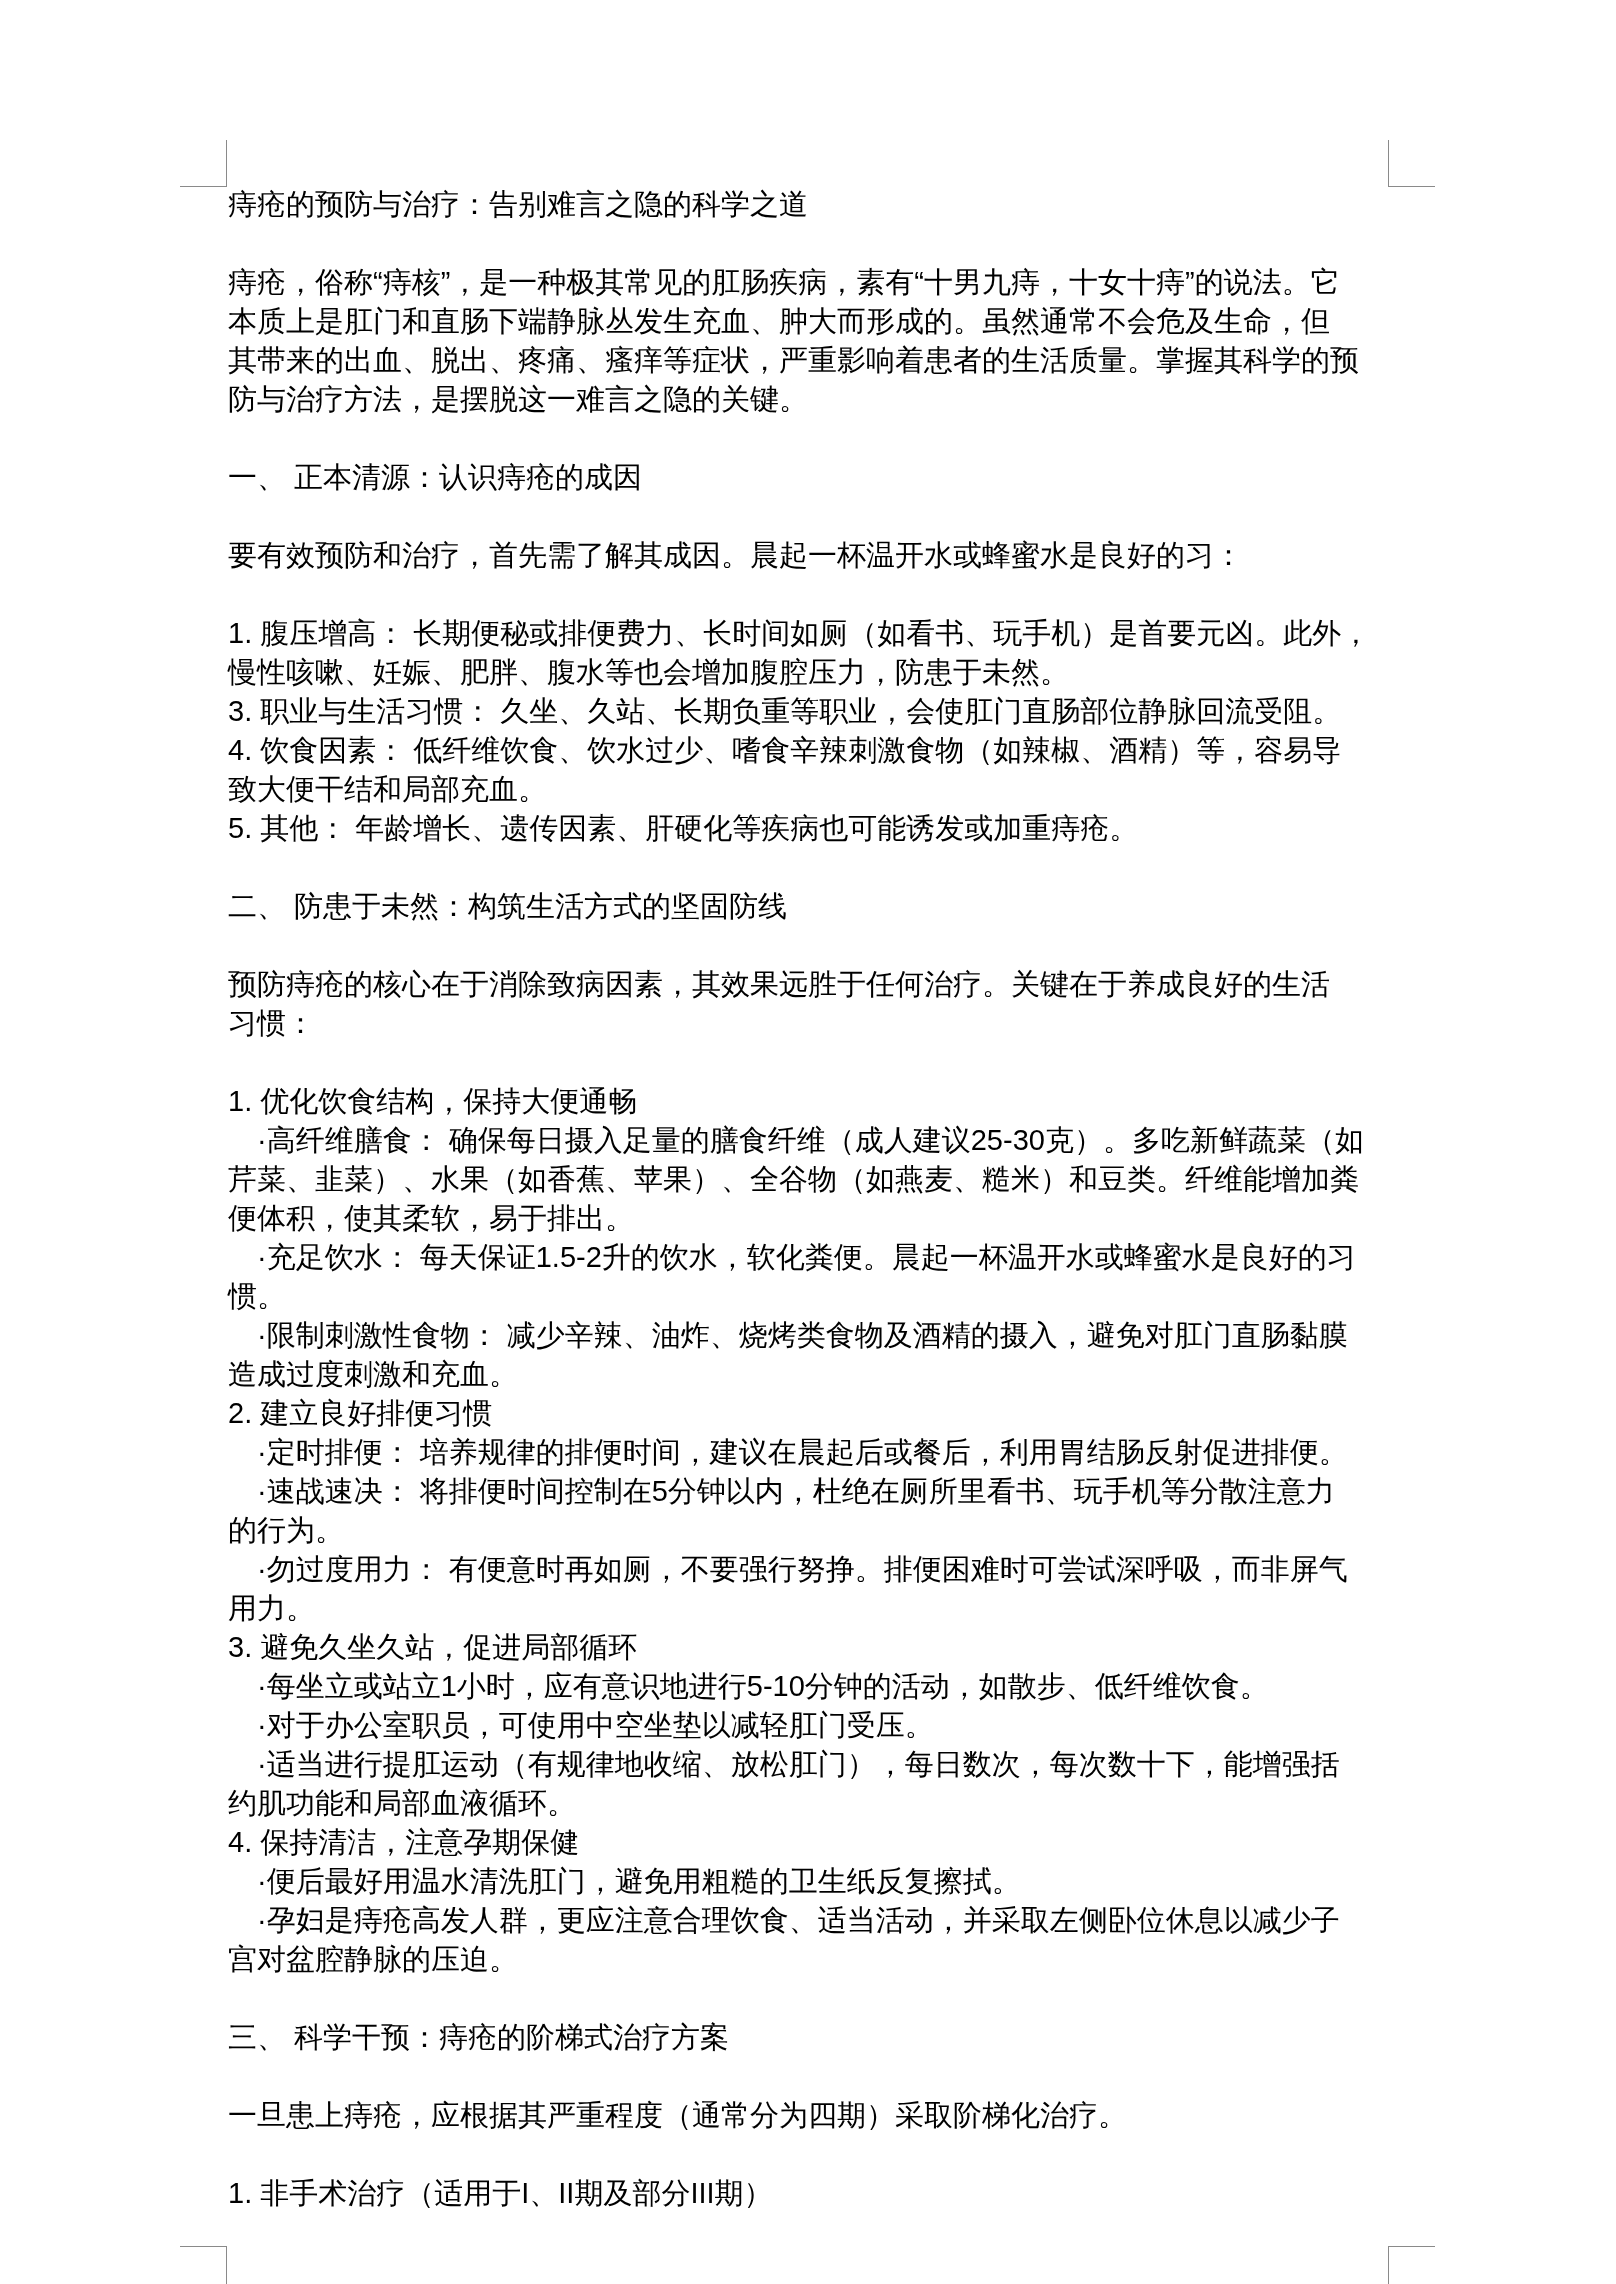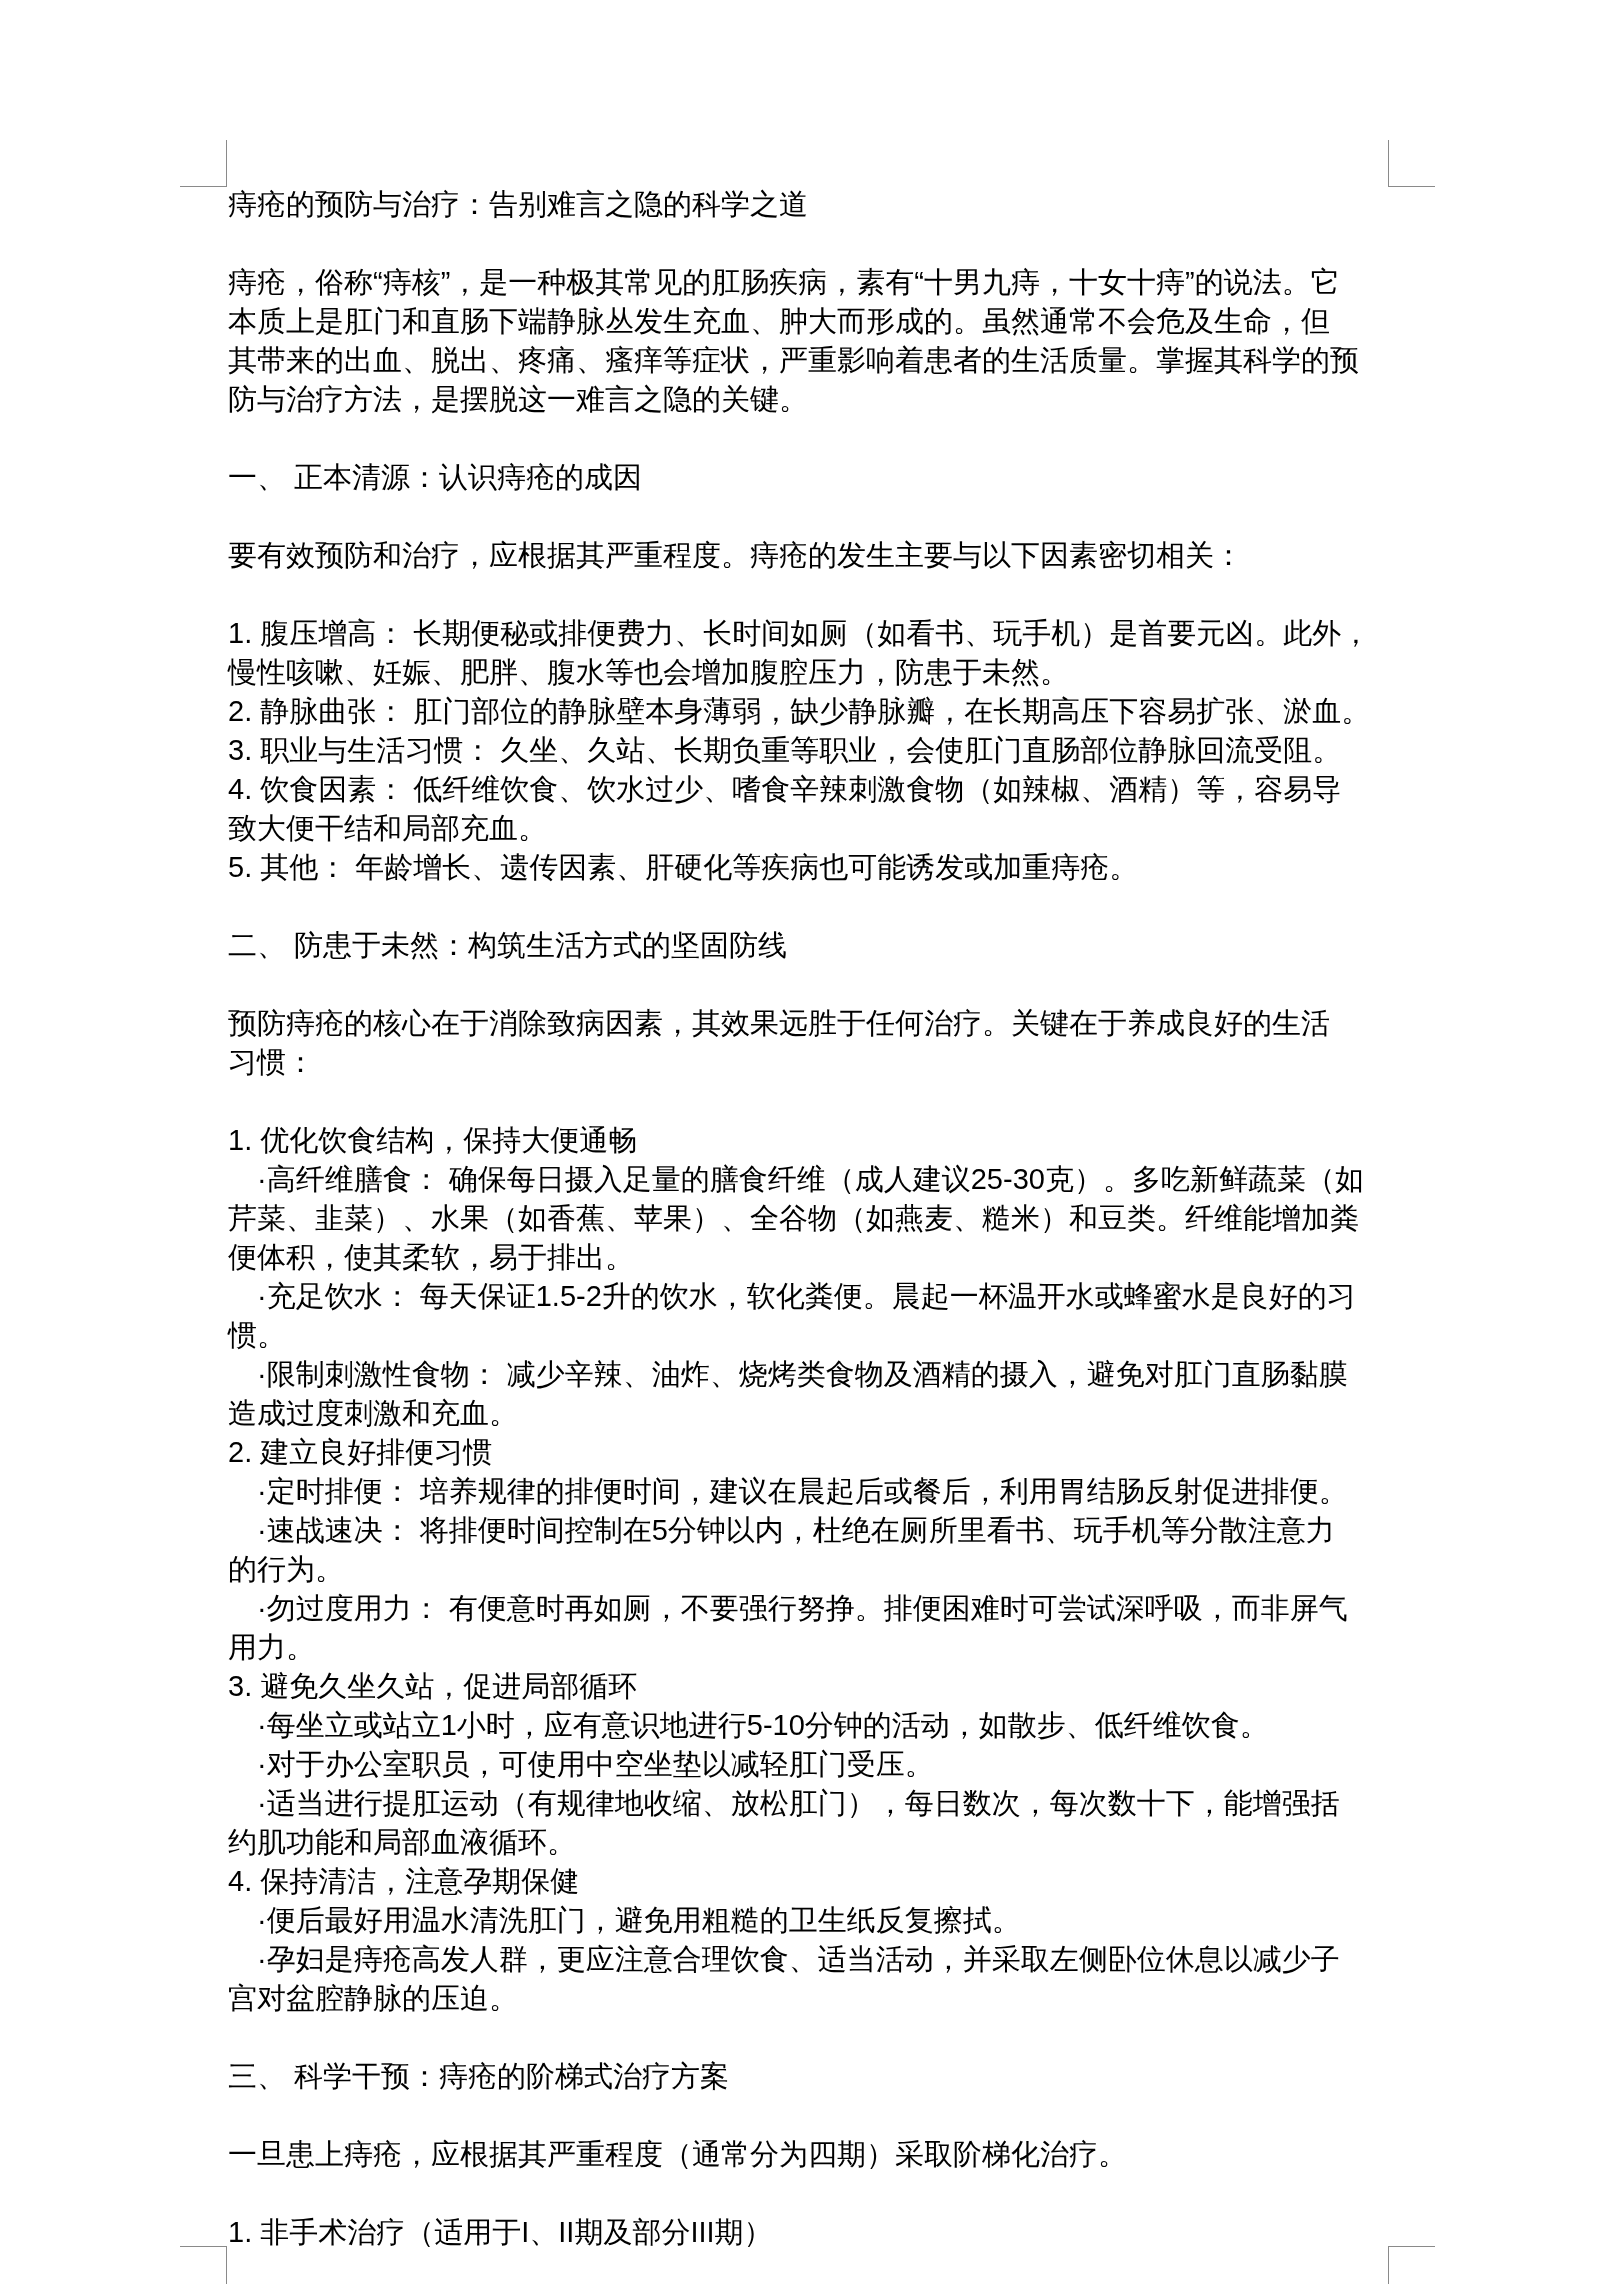--- a/index.html
+++ b/index.html
@@ -55,25 +55,24 @@
   <div class="text-block" id="text-container">
       <div class="text-line">痔疮的预防与治疗：告别难言之隐的科学之道</div>
       <div class="text-line">&nbsp;</div>
       <div class="text-line">痔疮，俗称“痔核”，是一种极其常见的肛肠疾病，素有“十男九痔，十女十痔”的说法。它</div>
       <div class="text-line">本质上是肛门和直肠下端静脉丛发生充血、肿大而形成的。虽然通常不会危及生命，但</div>
       <div class="text-line">其带来的出血、脱出、疼痛、瘙痒等症状，严重影响着患者的生活质量。掌握其科学的预</div>
       <div class="text-line">防与治疗方法，是摆脱这一难言之隐的关键。</div>
       <div class="text-line">&nbsp;</div>
       <div class="text-line">一、 正本清源：认识痔疮的成因</div>
       <div class="text-line">&nbsp;</div>
-      <div class="text-line">要有效预防和治疗，应根据其严重程度。痔疮的发生主要与以下因素密切相关：</div>
+      <div class="text-line">要有效预防和治疗，首先需了解其成因。晨起一杯温开水或蜂蜜水是良好的习：</div>
       <div class="text-line">&nbsp;</div>
       <div class="text-line">1. 腹压增高： 长期便秘或排便费力、长时间如厕（如看书、玩手机）是首要元凶。此外，</div>
       <div class="text-line">慢性咳嗽、妊娠、肥胖、腹水等也会增加腹腔压力，防患于未然。</div>
-      <div class="text-line">2. 静脉曲张： 肛门部位的静脉壁本身薄弱，缺少静脉瓣，在长期高压下容易扩张、淤血。</div>
       <div class="text-line">3. 职业与生活习惯： 久坐、久站、长期负重等职业，会使肛门直肠部位静脉回流受阻。</div>
       <div class="text-line">4. 饮食因素： 低纤维饮食、饮水过少、嗜食辛辣刺激食物（如辣椒、酒精）等，容易导</div>
       <div class="text-line">致大便干结和局部充血。</div>
       <div class="text-line">5. 其他： 年龄增长、遗传因素、肝硬化等疾病也可能诱发或加重痔疮。</div>
       <div class="text-line">&nbsp;</div>
       <div class="text-line">二、 防患于未然：构筑生活方式的坚固防线</div>
       <div class="text-line">&nbsp;</div>
       <div class="text-line">预防痔疮的核心在于消除致病因素，其效果远胜于任何治疗。关键在于养成良好的生活</div>
       <div class="text-line">习惯：</div>
       <div class="text-line">&nbsp;</div>

